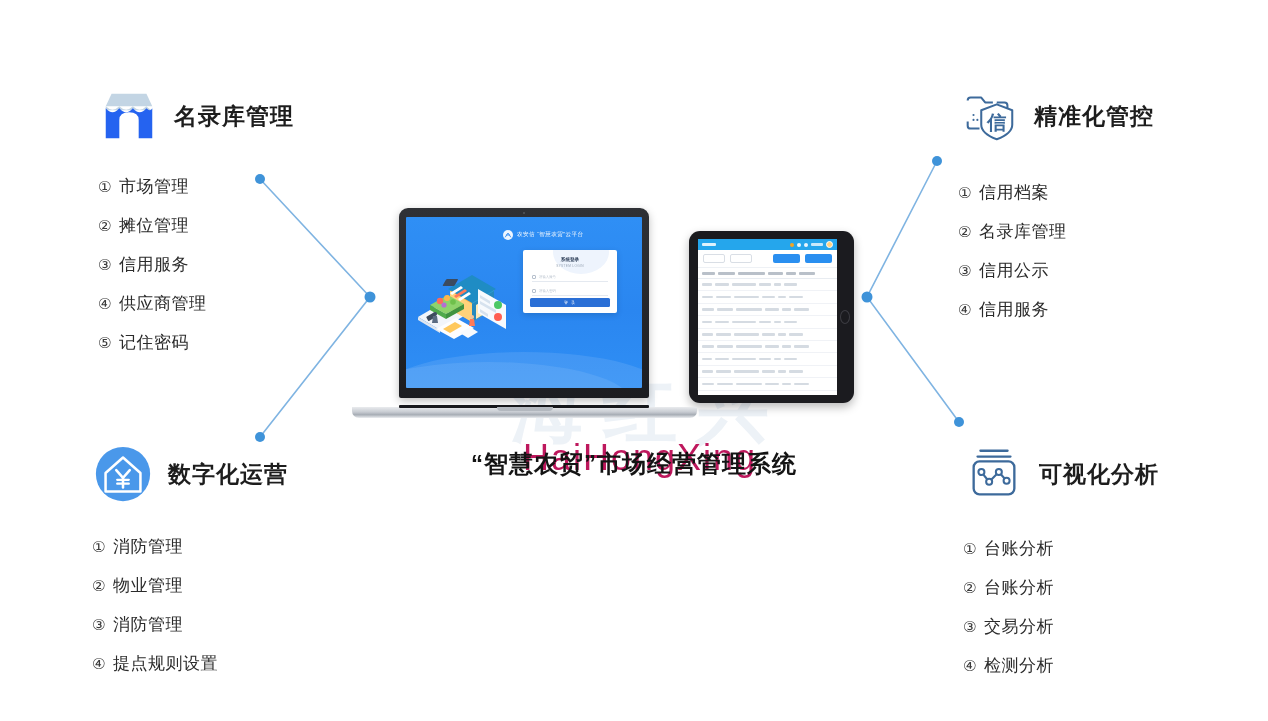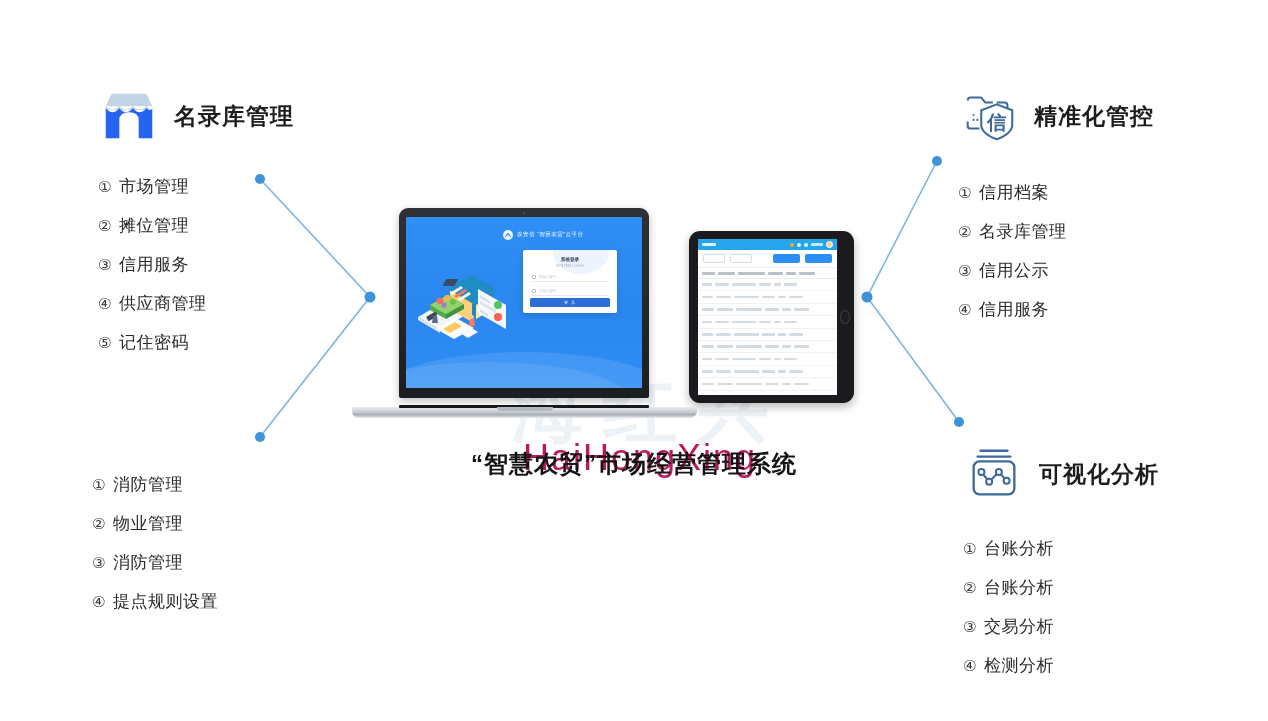--- a/index.html
+++ b/index.html
@@ -306,20 +306,32 @@
         <span>信用公示</span>
       </div>
       <div class="li">
         <span class="li-num">④</span>
         <span>信用服务</span>
       </div>
     </div>
   </div>
 
   <div class="quad" id="quad-bl">
+    <div class="quad-head">
+      <div class="quad-icon">
+        <svg viewBox="0 0 64 64" width="62" height="62">
+          <circle cx="32" cy="32" r="28" fill="#4a98ea"></circle>
+          <path d="M14 31 L32 15 L50 31 L50 50 L14 50 Z" fill="none" stroke="#ffffff" stroke-width="2.6" stroke-linejoin="round"></path>
+          <path d="M25 28 L32 36 L39 28" fill="none" stroke="#ffffff" stroke-width="2.6" stroke-linecap="round"></path>
+          <path d="M32 36 L32 46" stroke="#ffffff" stroke-width="2.6" stroke-linecap="round"></path>
+          <path d="M26 38 L38 38 M26 42 L38 42" stroke="#ffffff" stroke-width="2.3" stroke-linecap="round"></path>
+        </svg>
+      </div>
+      <div class="quad-title">数字化运营</div>
+    </div>
     <div class="quad-list">
       <div class="li">
         <span class="li-num">①</span>
         <span>消防管理</span>
       </div>
       <div class="li">
         <span class="li-num">②</span>
         <span>物业管理</span>
       </div>
       <div class="li">

